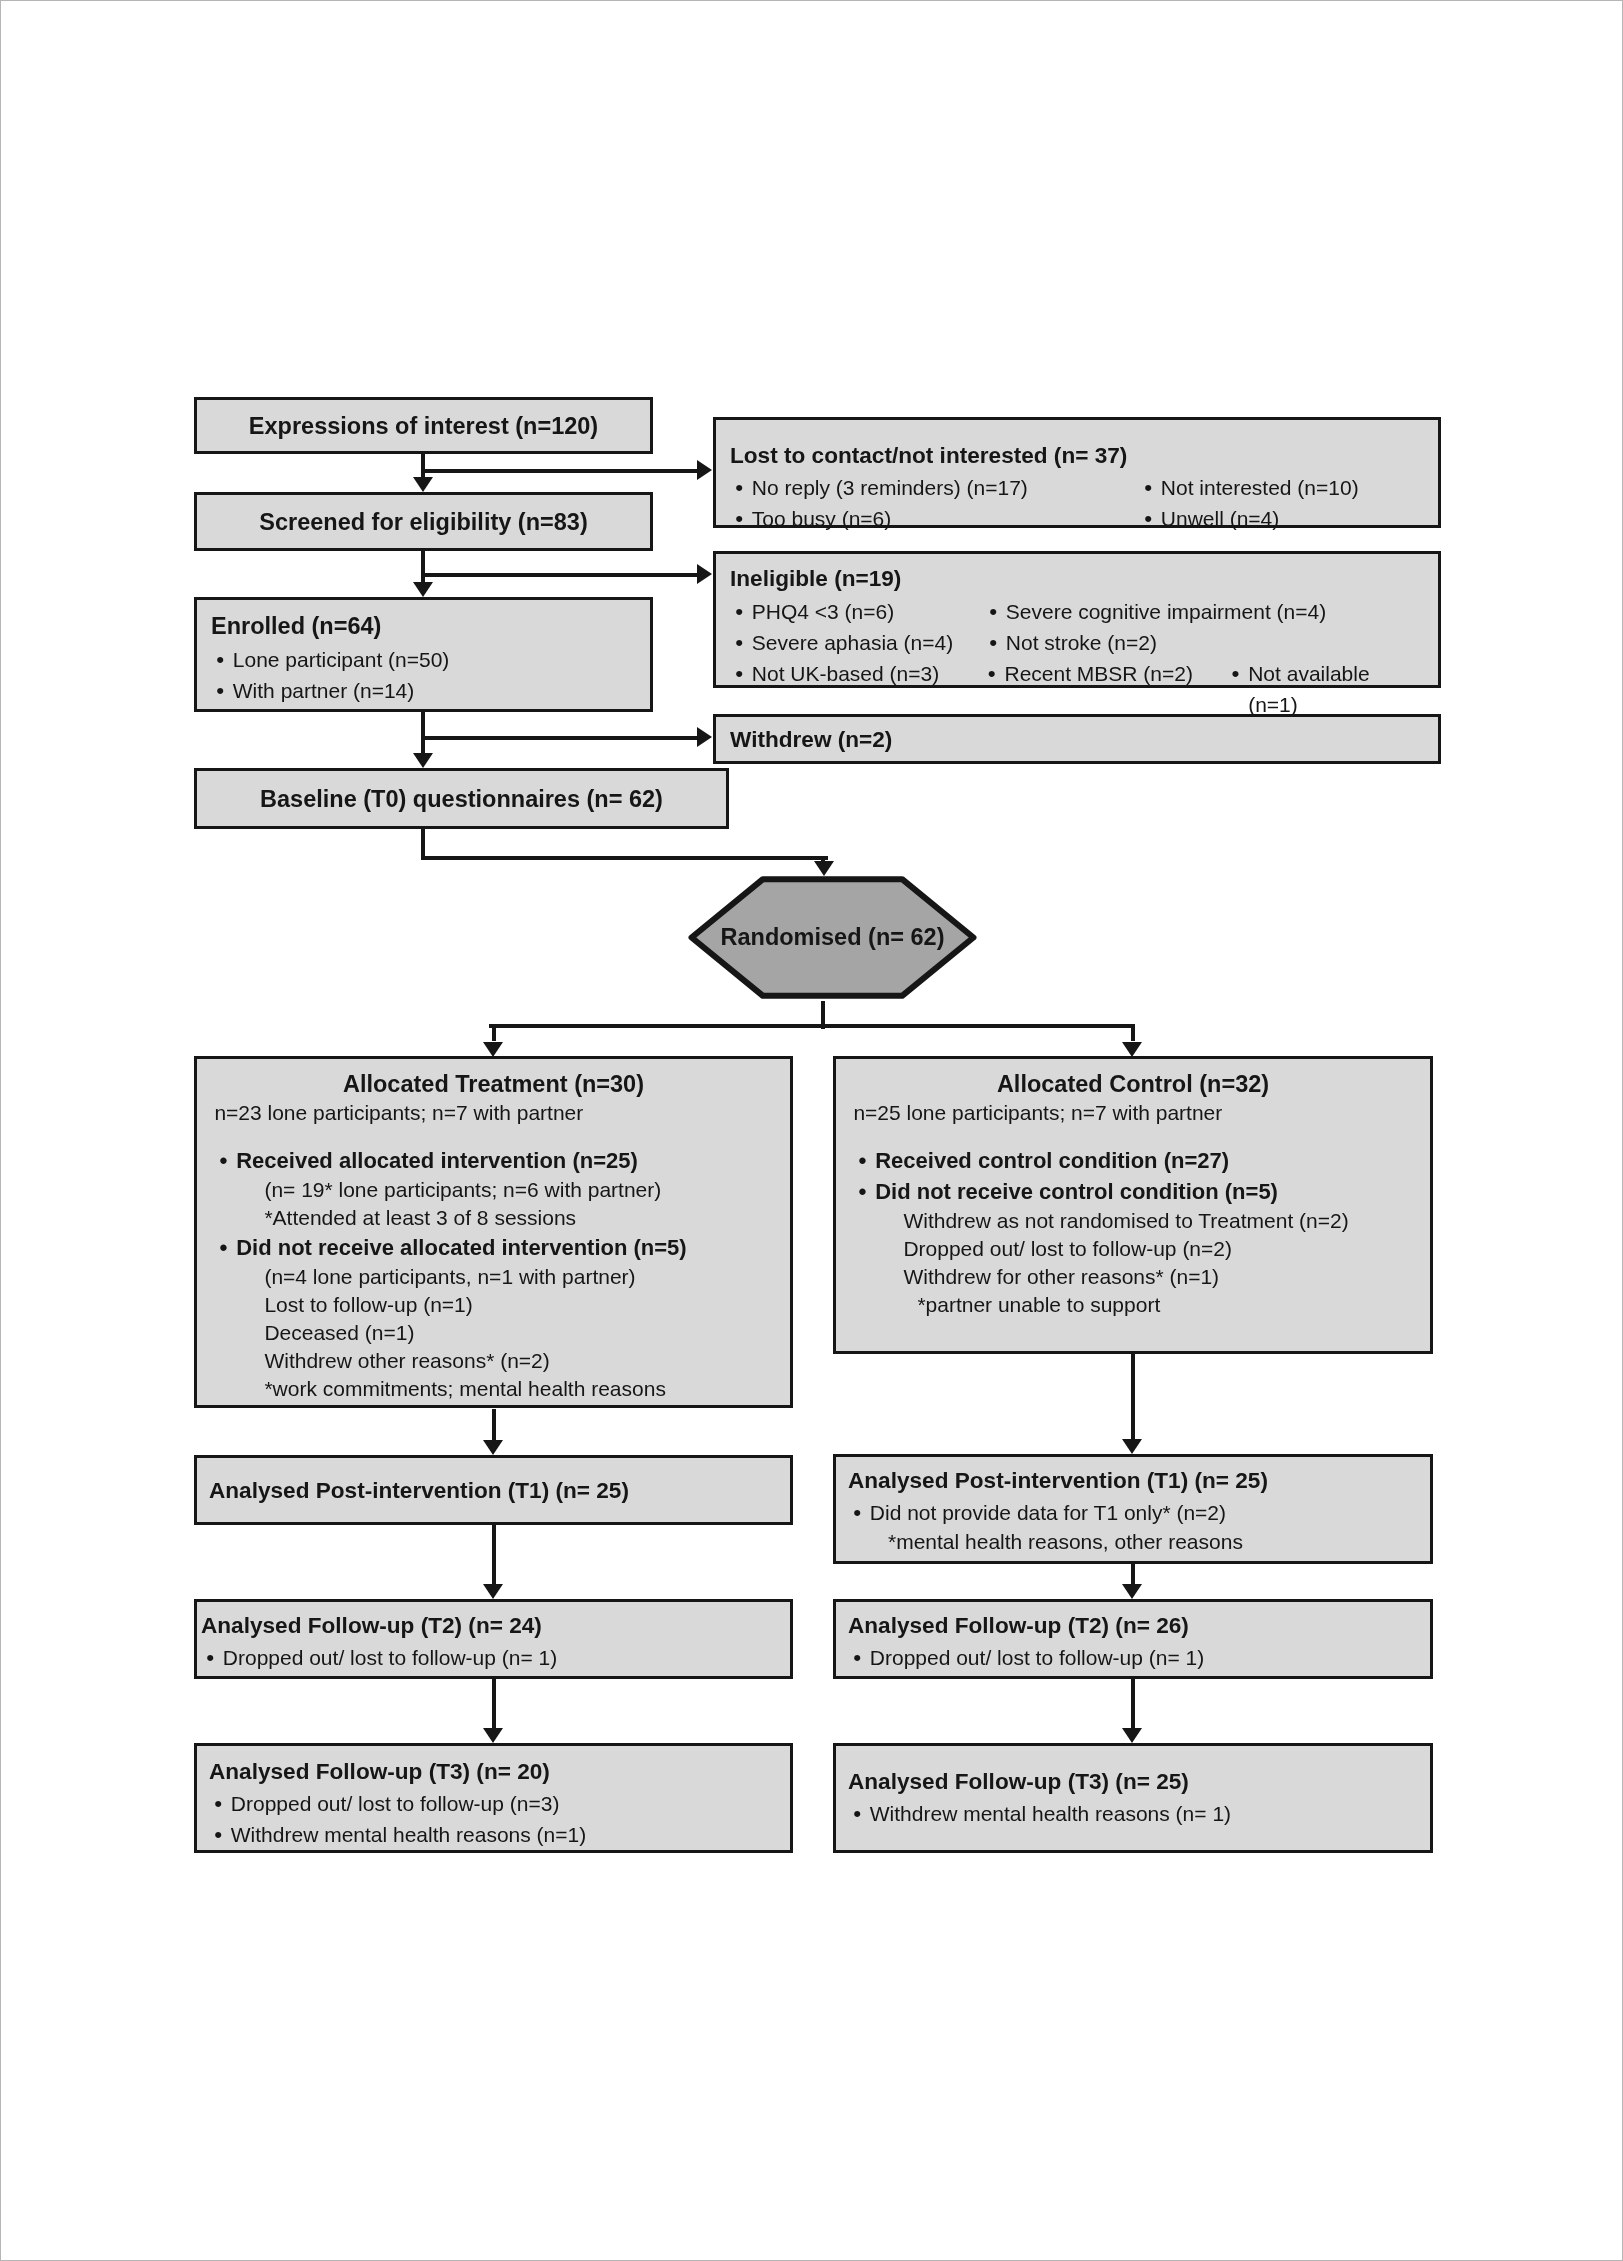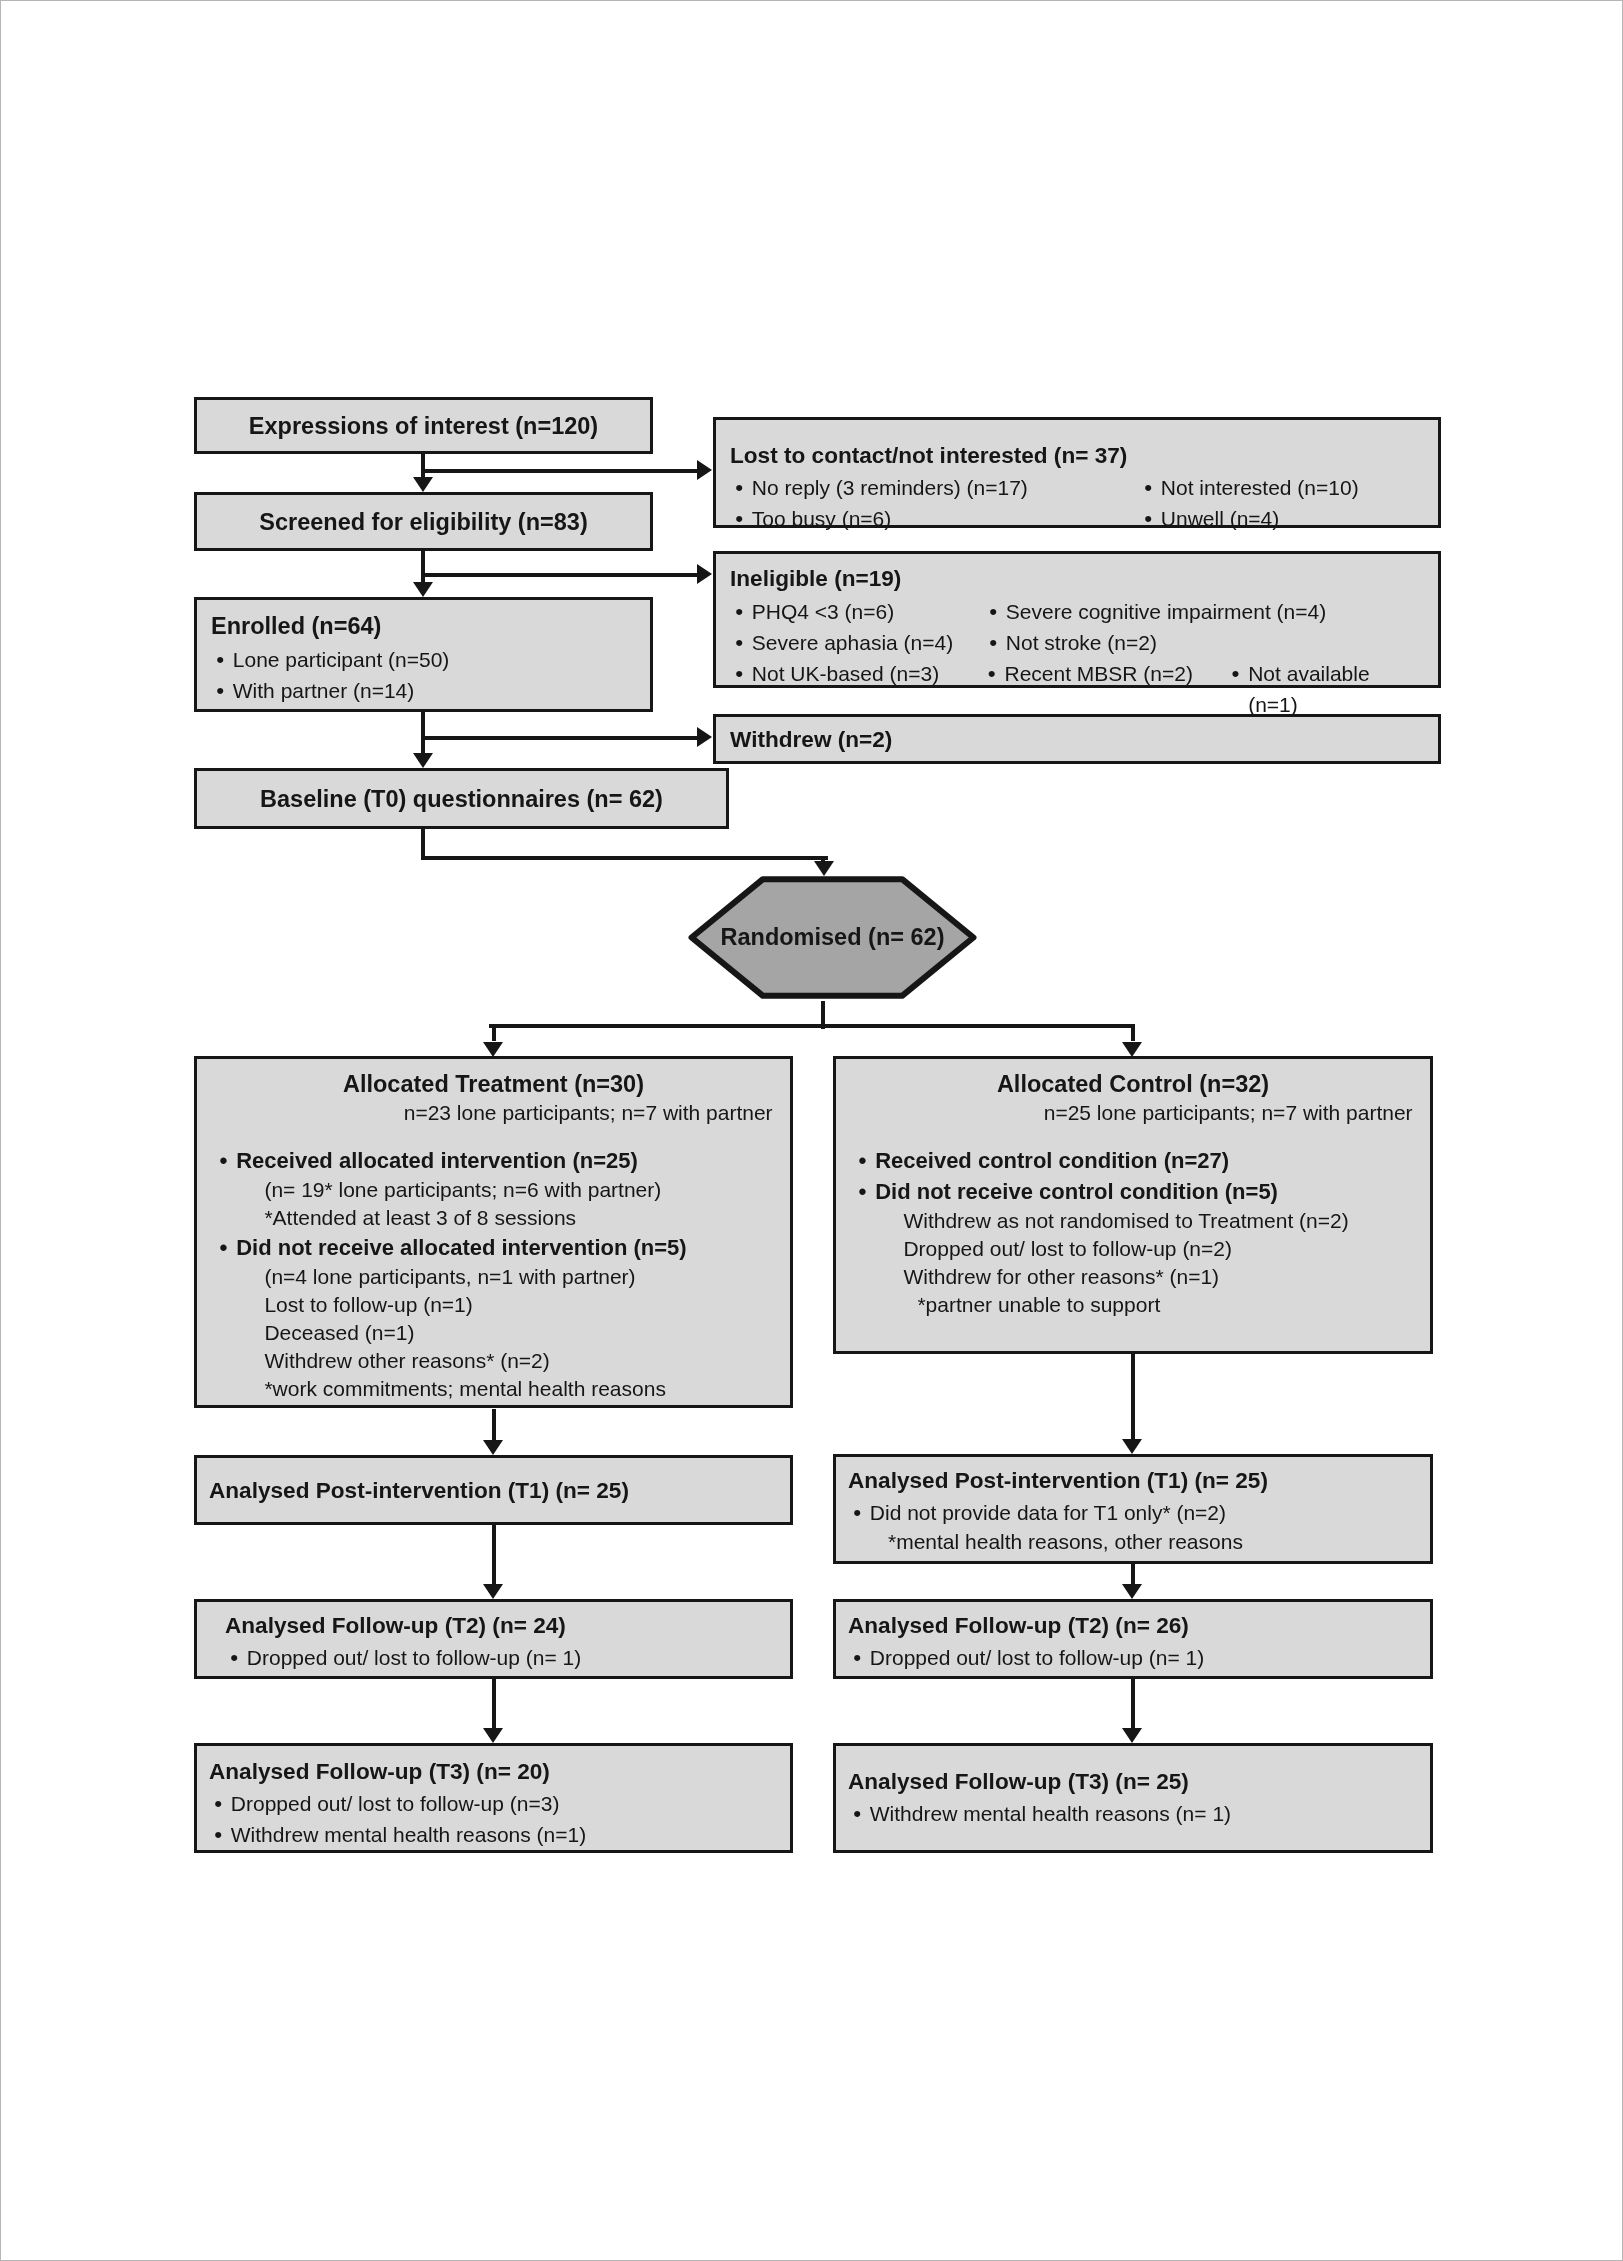--- a/index.html
+++ b/index.html
@@ -17,21 +17,21 @@
     position:absolute;
     background:#d9d9d9;
     border:3.5px solid #161616;
     box-sizing:border-box;
   }
   .centerbox{display:flex;align-items:center;justify-content:center;text-align:center;}
   .leftbox{display:flex;align-items:center;justify-content:flex-start;text-align:left;}
   .boxtitle{font-weight:700;font-size:23.5px;line-height:30px;}
   .boxtitle-sm{font-weight:700;font-size:22.6px;line-height:33px;}
   .pad{padding:8.7px 14px;}
-  .subtitle{font-size:21px;line-height:28px;text-align:right;}
+  .subtitle{font-size:21px;line-height:28px;text-align:left;}
   .spacer20{height:17.4px;}
   .bullet{display:flex;align-items:baseline;font-size:21px;line-height:31px;}
   .bullet::before{content:"\2022";margin:0 8.7px 0 5.2px;font-size:22.6px;}
   .bullet.bold{font-weight:700;font-size:22px;}
   .note{font-size:21px;line-height:28px;padding-left:50px;}
   .note.more{padding-left:64px;}
   .cols{display:flex;}
   .c1{width:409px;}
   .ic1{width:254px;}
   .ic2{width:245px;}
@@ -174,21 +174,21 @@
   </div>
 
   <div class="fbox" style="left:832px;top:1453px;width:600px;height:110px;padding:7px 12px;box-sizing:border-box;">
     <div class="boxtitle-sm">Analysed Post-intervention (T1) (n= 25)</div>
     <div class="bullet">
         <span>Did not provide data for T1 only* (n=2)</span>
       </div>
     <div class="note" style="padding-left:40px;">*mental health reasons, other reasons</div>
   </div>
 
-  <div class="fbox" style="left:193px;top:1598px;width:599px;height:80px;padding:7px 28px;box-sizing:border-box;">
+  <div class="fbox" style="left:193px;top:1598px;width:599px;height:80px;padding:7px 4px;box-sizing:border-box;">
     <div class="boxtitle-sm">Analysed Follow-up (T2) (n= 24)</div>
     <div class="bullet">
         <span>Dropped out/ lost to follow-up (n= 1)</span>
       </div>
   </div>
 
   <div class="fbox" style="left:832px;top:1598px;width:600px;height:80px;padding:7px 12px;box-sizing:border-box;">
     <div class="boxtitle-sm">Analysed Follow-up (T2) (n= 26)</div>
     <div class="bullet">
         <span>Dropped out/ lost to follow-up (n= 1)</span>

